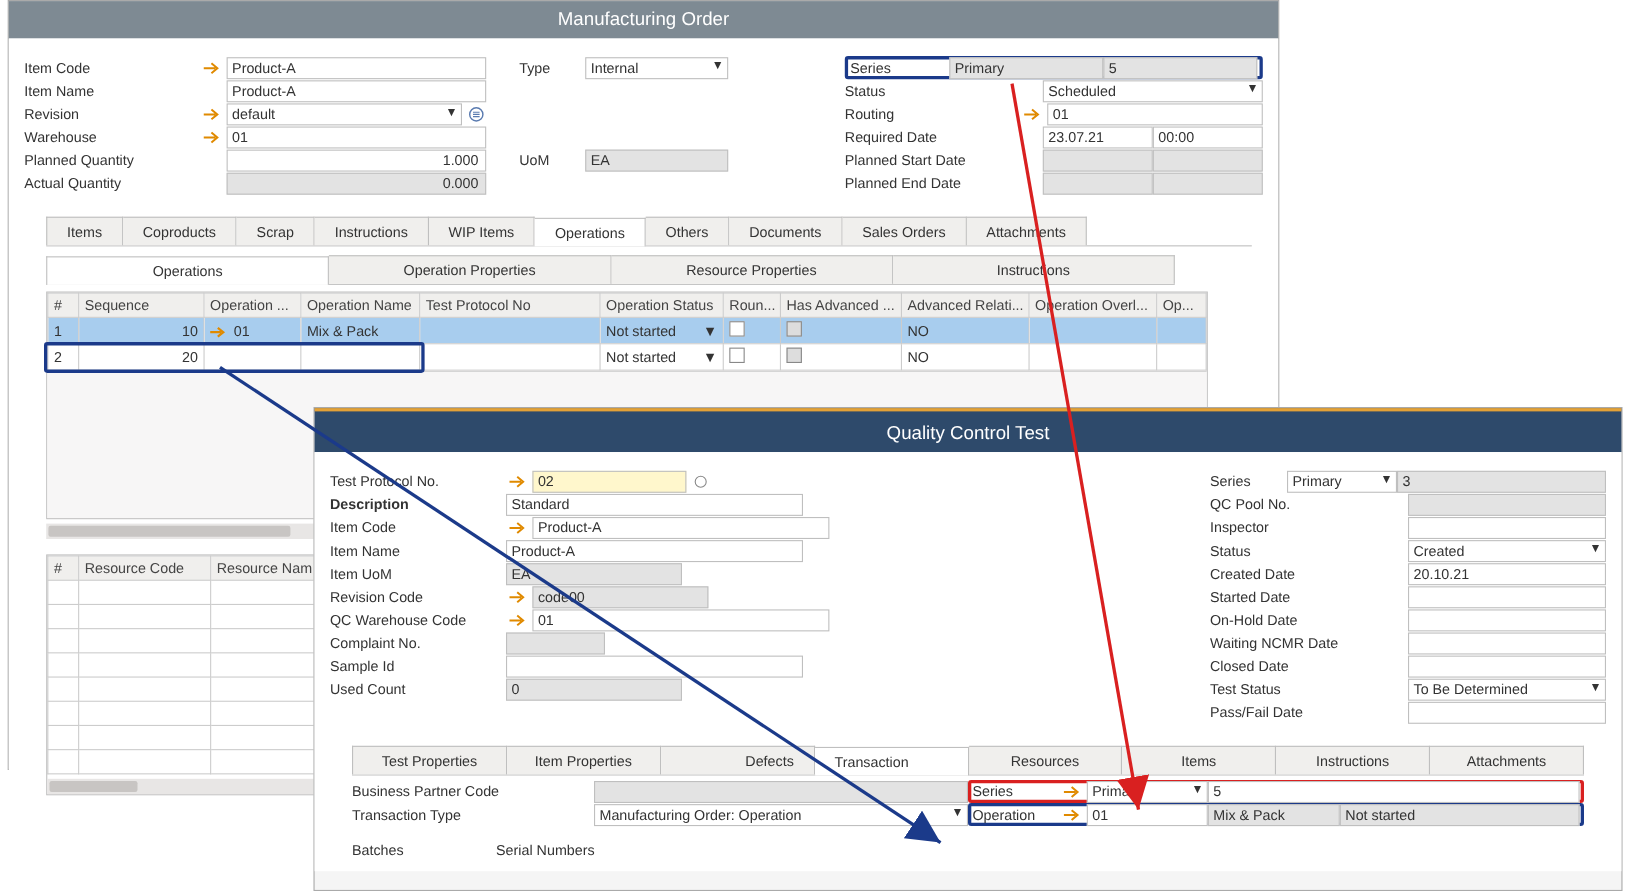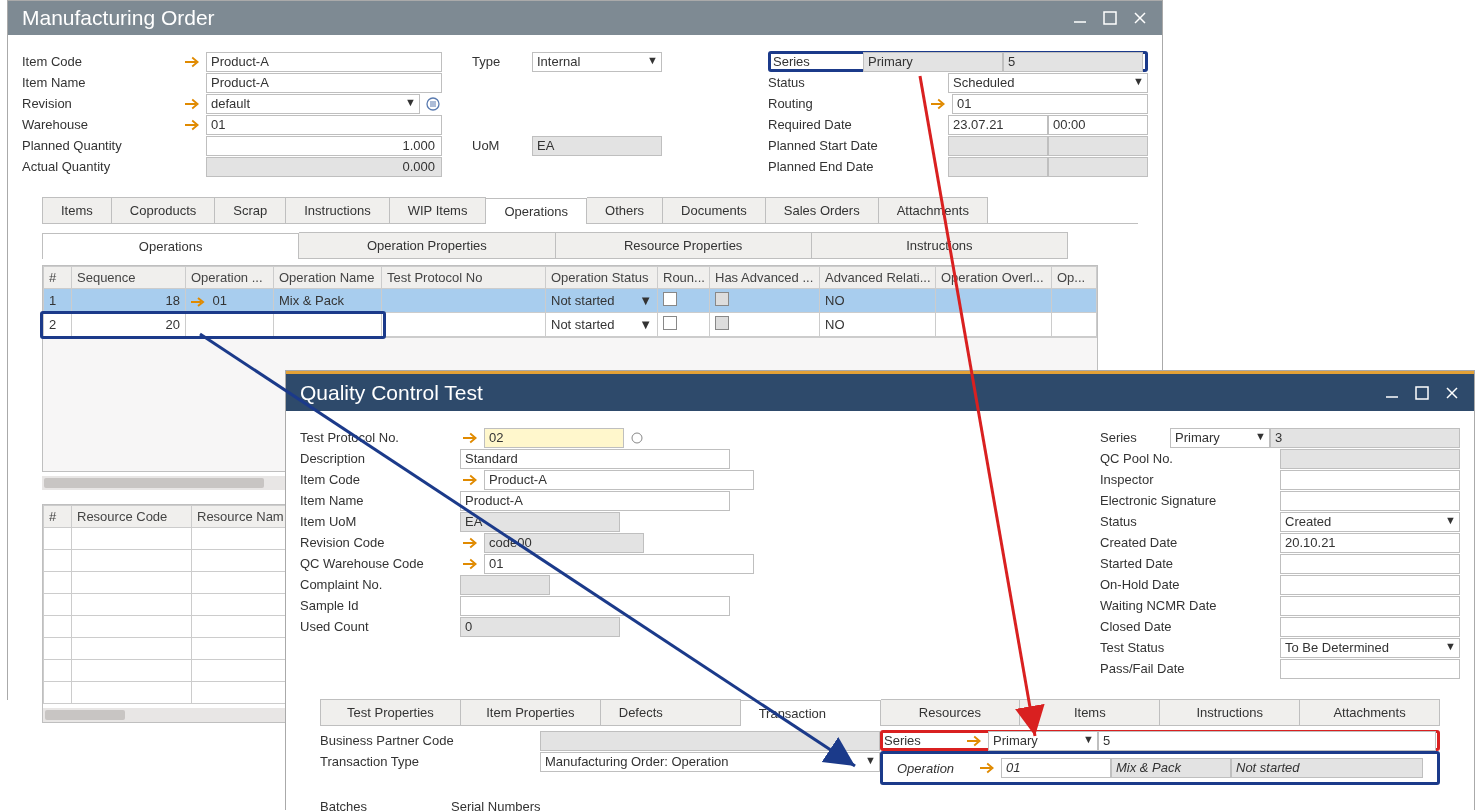--- a/index.html
+++ b/index.html
@@ -17,24 +17,25 @@
   .window {
     position: absolute;
     background: #f5f5f5;
     border: 1px solid #aaa;
   }
   .titlebar {
     height: 34px;
     line-height: 34px;
     padding: 0 14px;
     color: #fff;
-    font-size: 21px;
+    font-size: 17px;
     display: flex;
     align-items: center;
     justify-content: space-between;
+    flex-direction: column;
   }
   .mo-titlebar { background: #7e8a93; }
   .qc-titlebar { background: #2e4a6b; height: 40px; line-height:40px; border-top: 3px solid #e3a137; }
   .win-controls { display:flex; gap:14px; }
   .win-ctl { width:16px; height:16px; display:inline-flex; align-items:center; justify-content:center; color:#fff; font-size:14px; cursor:pointer; }
   .win-ctl svg { width:14px; height:14px; stroke:#fff; stroke-width:1.5; fill:none; }
 
   .content-area { padding: 16px 14px 12px 14px; background:#fff; }
   .form-cols { display:flex; gap:20px; }
   .form-col { flex:0 0 auto; }
@@ -269,21 +270,21 @@
               <th>Has Advanced ...</th>
               <th>Advanced Relati...</th>
               <th>Operation Overl...</th>
               <th>Op...</th>
             </tr>
           </thead>
         <tbody id="op-body">
             <tr class="selected">
               <td>1</td>
               <td>
-                <span style="float:right;">18</span>
+                <span style="float:right;">10</span>
               </td>
               <td><svg width="18" height="12" style="vertical-align:middle">
                   <path d="M0,6 L10,6 M7,2 L12,6 L7,10" fill="none" stroke="#e08a00" stroke-width="2"></path>
                 </svg> 01</td>
               <td>Mix &amp; Pack</td>
               <td></td>
               <td>Not started <span style="float:right">▼</span></td>
               <td><span class="checkbox"></span></td>
               <td><span class="checkbox disabled"></span></td>
               <td>NO</td>
@@ -416,21 +417,21 @@
               </svg>
             </span>
             <div class="input" style="background:#fff7cc;width:140px;flex:0 0 140px;">02</div>
             <span class="icon-btn assoc-icon">
               <svg viewBox="0 0 16 16">
                 <circle cx="8" cy="8" r="5" fill="none" stroke="#888"></circle>
               </svg>
             </span>
           </div>
         <div class="row">
-            <label style="width:184px;">Description</label>
+            <label style="width:184px;font-weight:bold;">Description</label>
             <div class="input" style="width:270px;flex:0 0 270px;">Standard</div>
           </div>
         <div class="row">
             <label style="width:160px;">Item Code</label>
             <span class="arrow">
               <svg viewBox="0 0 20 14">
                 <path d="M0,7 L12,7 M8,2 L14,7 L8,12" fill="none" stroke="#e08a00" stroke-width="2"></path>
               </svg>
             </span>
             <div class="input" style="width:270px;flex:0 0 270px;">Product-A</div>
@@ -485,24 +486,20 @@
           </div>
         <div class="row">
             <label style="width:180px;flex:0 0 180px;">QC Pool No.</label>
             <div class="readonly" style="flex:1;"></div>
           </div>
         <div class="row">
             <label style="width:180px;flex:0 0 180px;">Inspector</label>
             <div class="input" style="flex:1;"></div>
           </div>
         <div class="row">
-            <label style="width:180px;flex:0 0 180px;">Electronic Signature</label>
-            <div class="input" style="flex:1;"></div>
-          </div>
-        <div class="row">
             <label style="width:180px;flex:0 0 180px;">Status</label>
             <div class="dd">
               <div class="input">Created</div>
             </div>
           </div>
         <div class="row">
             <label style="width:180px;flex:0 0 180px;">Created Date</label>
             <div class="input" style="flex:1;">20.10.21</div>
           </div>
         <div class="row">
@@ -530,21 +527,21 @@
         <div class="row">
             <label style="width:180px;flex:0 0 180px;">Pass/Fail Date</label>
             <div class="input" style="flex:1;"></div>
           </div>
       </div>
     </div>
 
     <div class="tabstrip" style="margin-left:20px; margin-right:20px;">
         <div class="tab" style="flex: 1 1 0%; text-align: center;">Test Properties</div>
         <div class="tab" style="flex: 1 1 0%; text-align: center;">Item Properties</div>
-        <div class="tab" style="flex: 1 1 0%; text-align: left;">Defects</div>
+        <div class="tab" style="flex: 1 1 0%; text-align: right;">Defects</div>
         <div class="tab active" style="flex: 1 1 0%; text-align: left;">Transaction</div>
         <div class="tab" style="flex: 1 1 0%; text-align: center;">Resources</div>
         <div class="tab" style="flex: 1 1 0%; text-align: center;">Items</div>
         <div class="tab" style="flex: 1 1 0%; text-align: center;">Instructions</div>
         <div class="tab" style="flex: 1 1 0%; text-align: center;">Attachments</div>
       </div>
 
     <div style="display:flex; margin-left:20px; margin-right:20px; margin-top:4px;">
       <div style="flex:1;">
         <div class="row" style="width:560px;">
@@ -564,21 +561,21 @@
           <span class="arrow">
               <svg viewBox="0 0 20 14">
                 <path d="M0,7 L12,7 M8,2 L14,7 L8,12" fill="none" stroke="#e08a00" stroke-width="2"></path>
               </svg>
             </span>
           <div class="dd" style="width:110px;flex:0 0 110px;">
               <div class="input">Primary</div>
             </div>
           <div class="input" style="flex:1;">5</div>
         </div>
-        <div class="row highlight-blue" style="padding:14px;font-style:italic;">
+        <div class="row highlight-blue" style="padding:1px;">
           <label style="width:80px;flex:0 0 80px;">Operation</label>
           <span class="arrow">
               <svg viewBox="0 0 20 14">
                 <path d="M0,7 L12,7 M8,2 L14,7 L8,12" fill="none" stroke="#e08a00" stroke-width="2"></path>
               </svg>
             </span>
           <div class="input" style="width:110px;flex:0 0 110px;">01</div>
           <div class="readonly" style="width:120px;flex:0 0 120px;">Mix &amp; Pack</div>
           <div class="readonly" style="flex:1;">Not started</div>
         </div>

